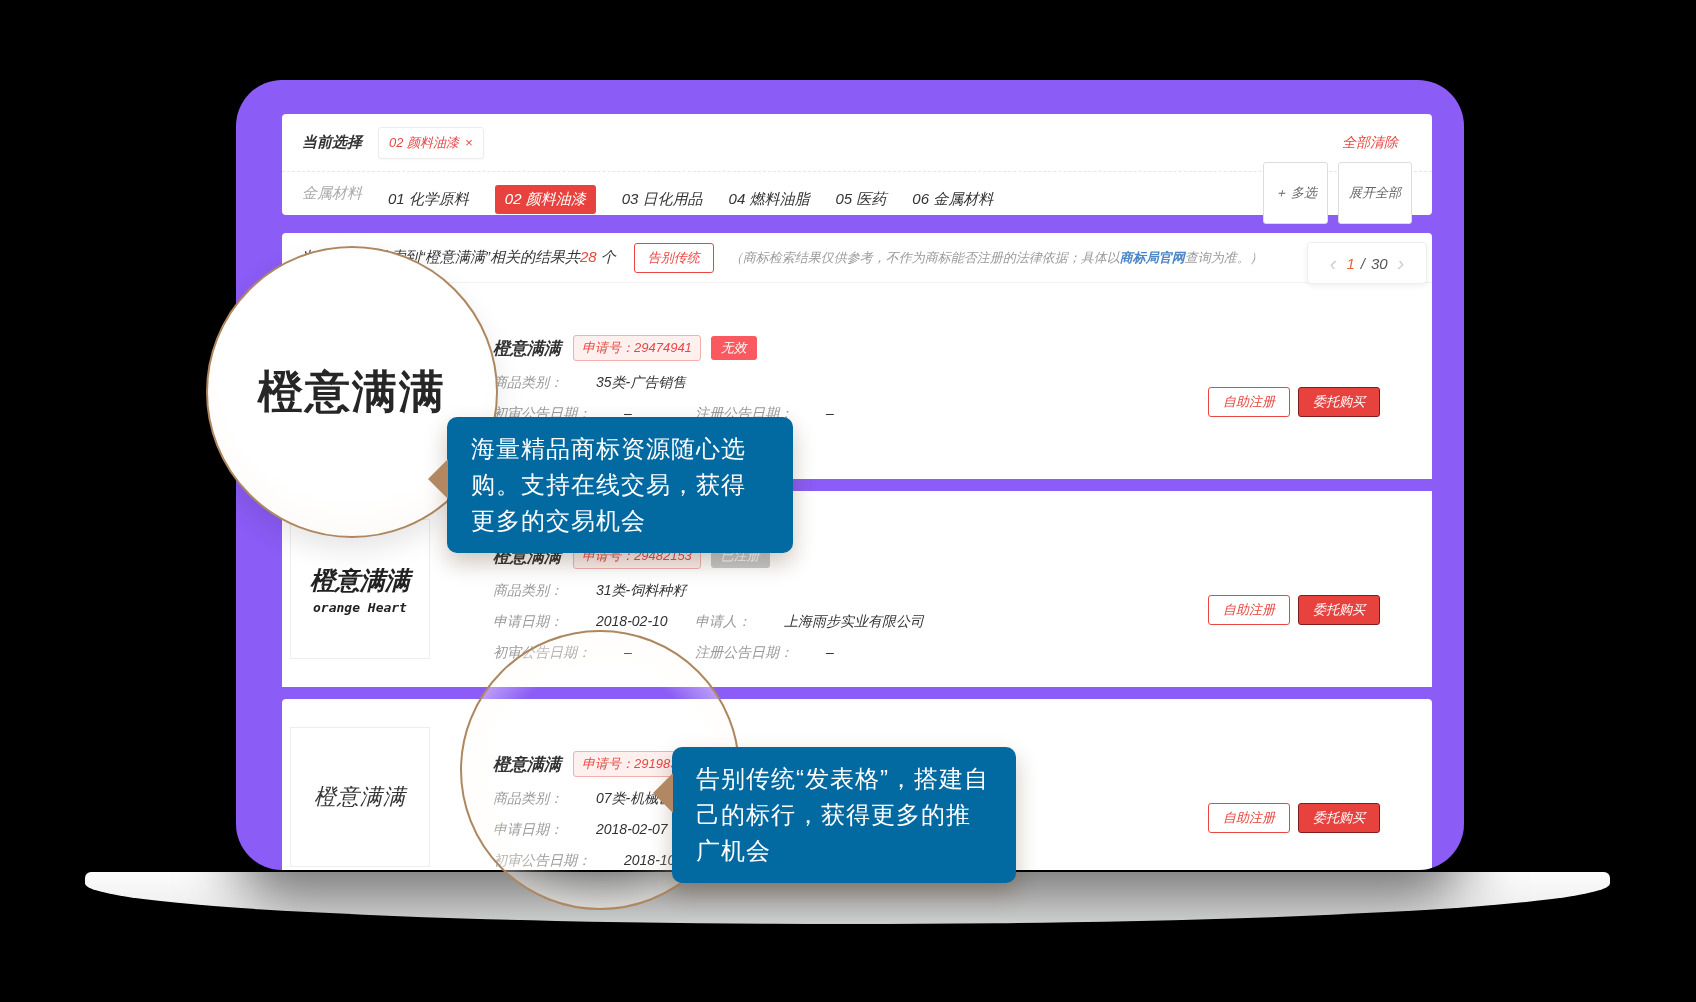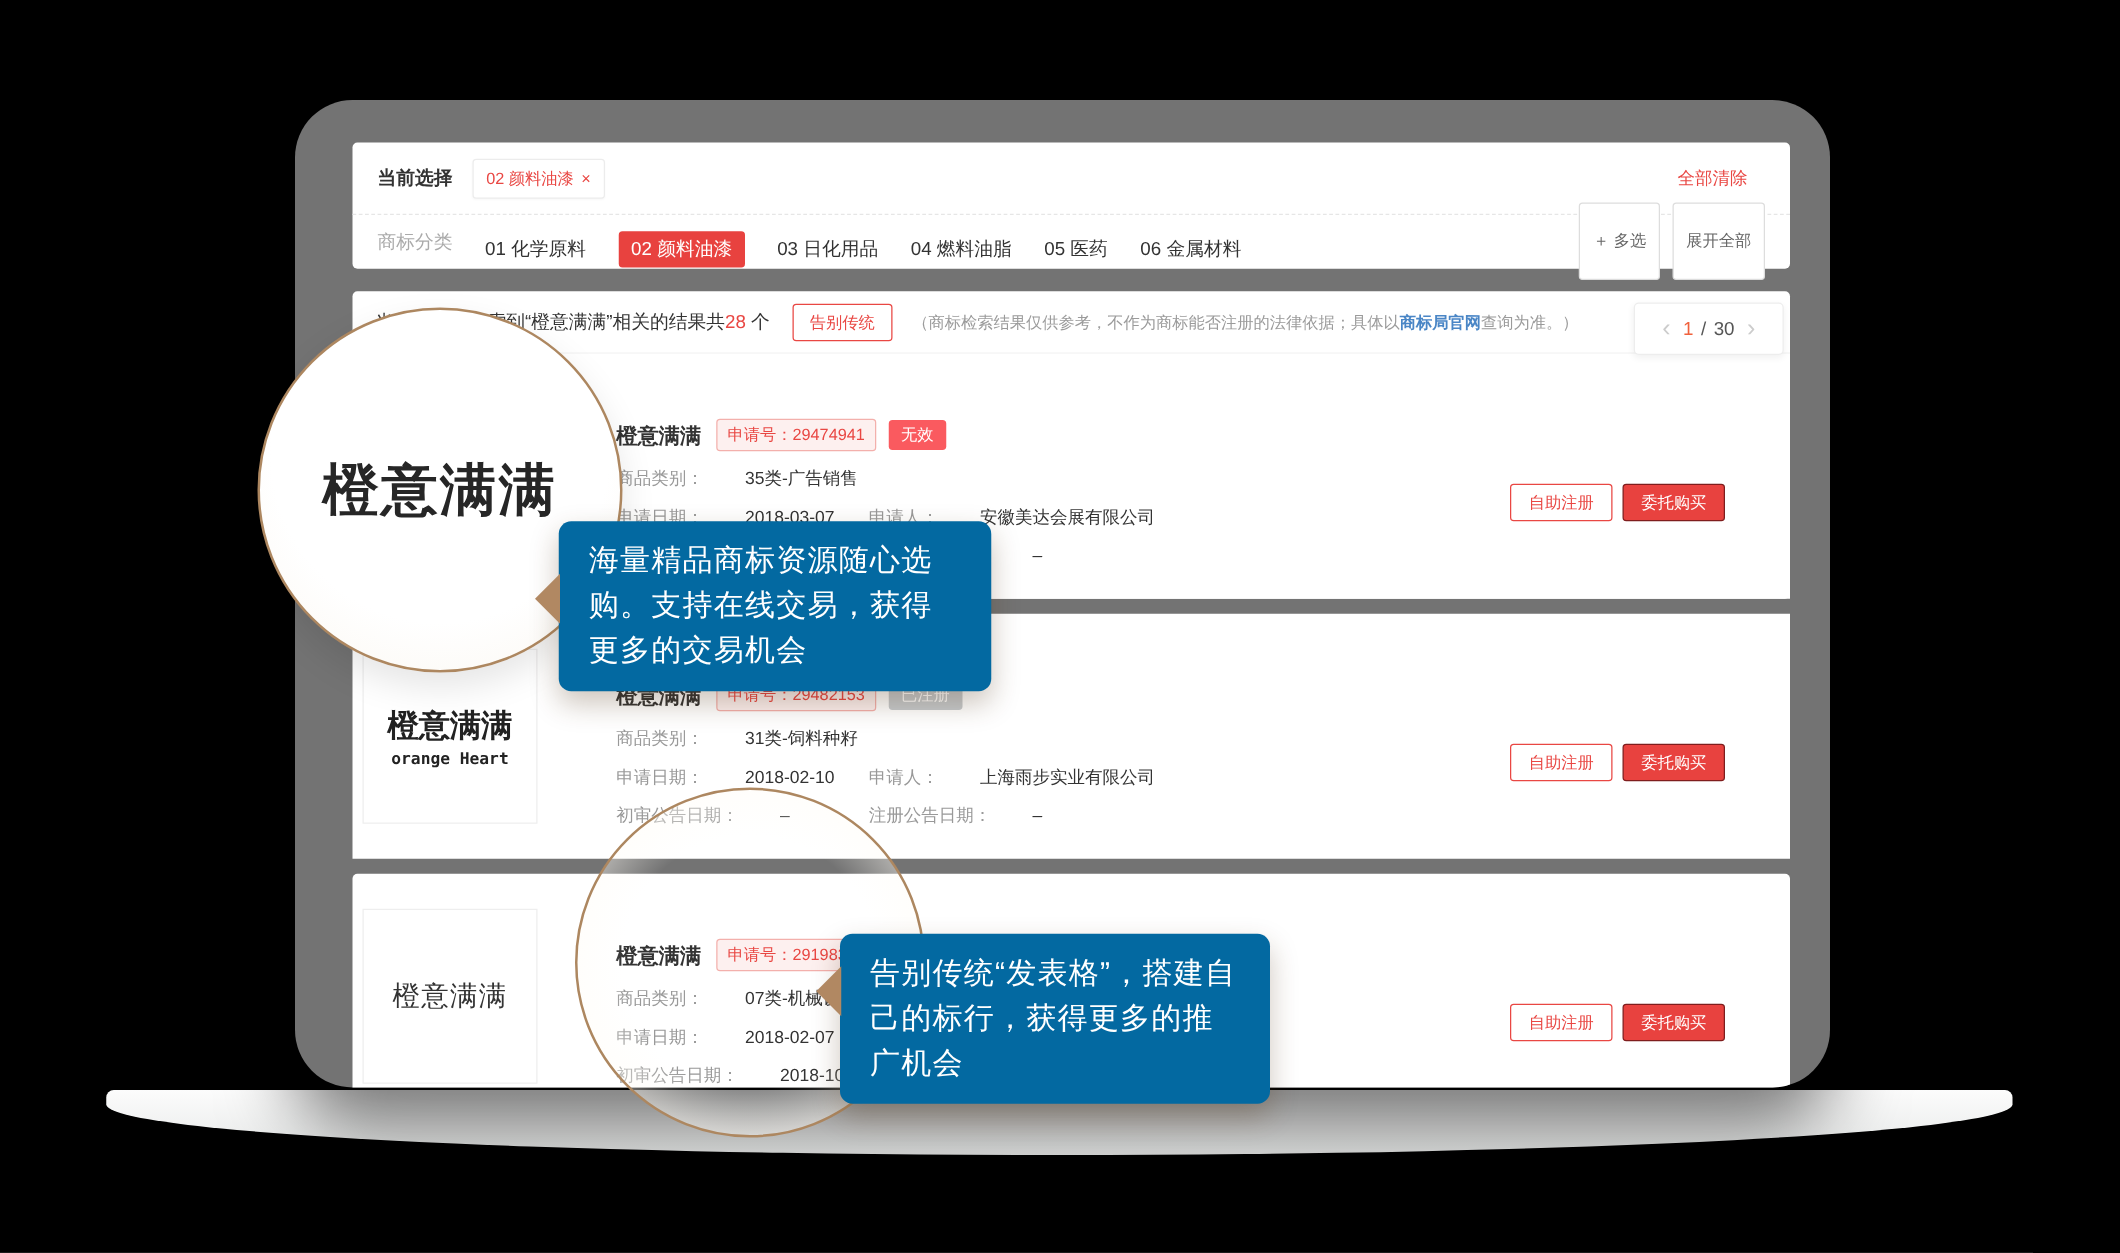--- a/index.html
+++ b/index.html
@@ -7,22 +7,22 @@
     font-family:"Liberation Sans","DejaVu Sans",sans-serif; }
   .stage { position:relative; width:1696px; height:1002px; }
 
   
   .base-band { position:absolute; left:85px; top:872px; width:1525px; height:52px; z-index:0;
     background:linear-gradient(#fcfcfc, #e7e9e8);
     border-radius:6px 6px 50% 50% / 6px 6px 78% 78%; }
 
   
   .window { position:absolute; left:236px; top:80px; width:1228px; height:790px; z-index:1;
-    background:#737373; border-radius:46px; overflow:hidden;
-    box-shadow:0 30px 60px rgba(0,0,0,.55); }
+    background:#8b5cf6; border-radius:46px; overflow:hidden;
+    box-shadow:0 30px 60px rgba(0,0,0,.55);font-style:italic; }
 
   .card { background:#fff; border-radius:4px; }
 
   
   .filters-card { position:absolute; left:46px; top:34px; width:1150px; height:101px; }
   .filters-row-a { height:58px; display:flex; align-items:center; padding:0 20px;
     border-bottom:1px dashed #e6e6e6; }
   .filters-label { font-size:15px; color:#333; font-weight:700; margin-right:16px; }
   .filter-tag { display:inline-flex; align-items:center; gap:6px; border:1px solid #ececec;
     background:#fff; color:#e94743; font-size:13px; padding:6px 10px; border-radius:3px;
@@ -120,21 +120,21 @@
     <div class="card filters-card">
       <div class="filters-row-a">
         <span class="filters-label">当前选择</span>
         <span class="filter-tag">
           <span>02 颜料油漆</span>
           <span class="x">×</span>
         </span>
         <span class="clear-all">全部清除</span>
       </div>
       <div class="filters-row-b">
-        <span class="cat-label">商标分类</span>
+        <span class="cat-label">金属材料</span>
         <span class="cat-item">01 化学原料</span>
         <span class="cat-item selected">02 颜料油漆</span>
         <span class="cat-item">03 日化用品</span>
         <span class="cat-item">04 燃料油脂</span>
         <span class="cat-item">05 医药</span>
         <span class="cat-item">06 金属材料</span>
         <span class="row-b-spacer"></span>
         <span class="chip-btn">＋ 多选</span>
         <span class="chip-btn">展开全部</span>
       </div>
@@ -155,24 +155,20 @@
           <div class="details">
             <div class="title-line">
               <span class="tm-name">橙意满满</span>
               <span class="app-badge"><span>申请号：</span><span>29474941</span></span>
               <span class="status invalid">无效</span>
             </div>
             <div class="fline">
               <span class="pair"><span class="flabel">商品类别：</span><span class="fval">35类-广告销售</span></span>
             </div>
             <div class="fline">
-              <span class="pair c1"><span class="flabel">申请日期：</span><span class="fval">2018-03-07</span></span>
-              <span class="pair"><span class="flabel">申请人：</span><span class="fval">安徽美达会展有限公司</span></span>
-            </div>
-            <div class="fline">
               <span class="pair c1"><span class="flabel">初审公告日期：</span><span class="fval">–</span></span>
               <span class="pair"><span class="flabel">注册公告日期：</span><span class="fval">–</span></span>
             </div>
           </div>
           <div class="row-btns">
             <span class="btn-outline">自助注册</span>
             <span class="btn-solid">委托购买</span>
           </div>
         </div>
       </div>

